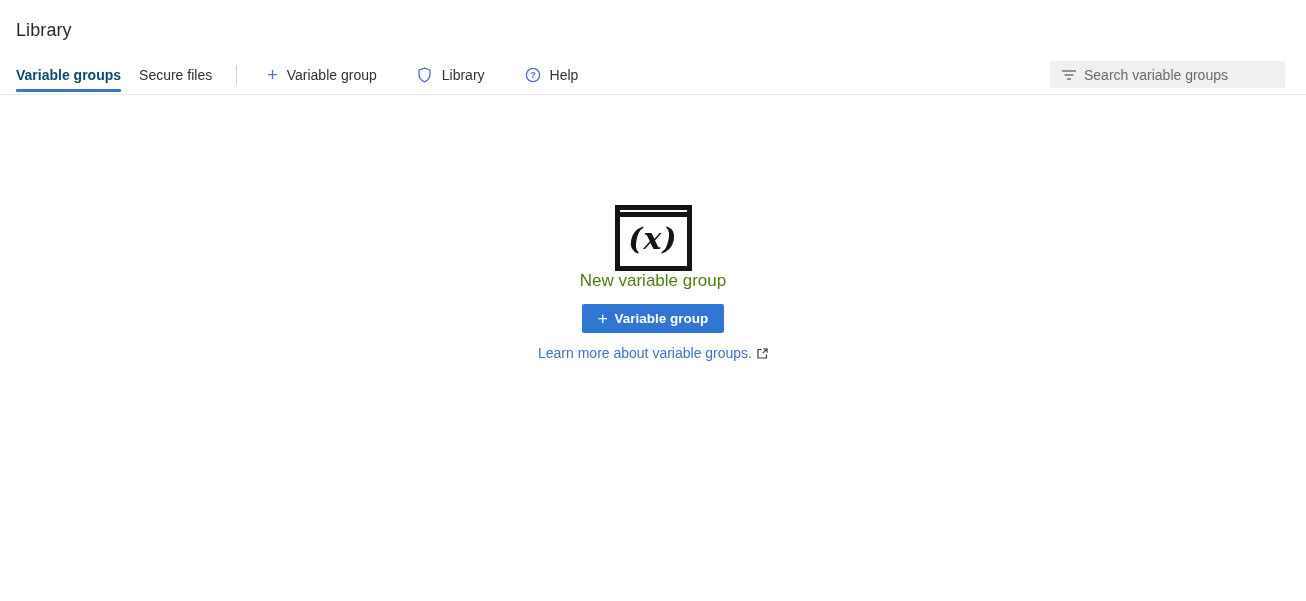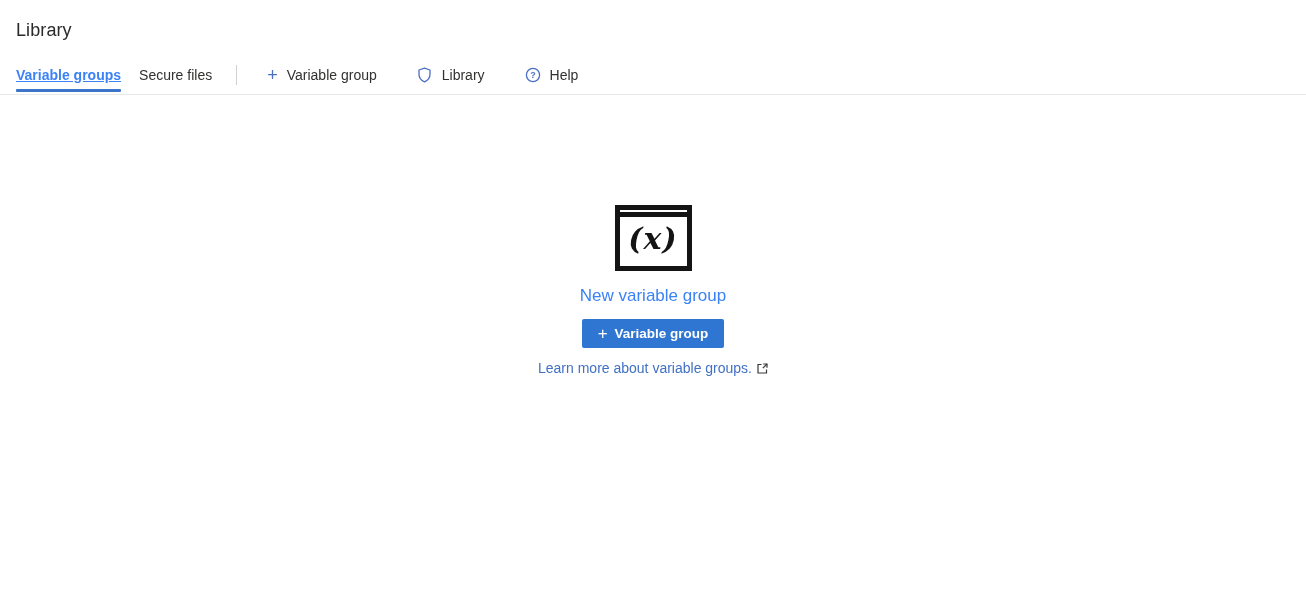--- a/index.html
+++ b/index.html
@@ -11,21 +11,21 @@
   .page-title { position:absolute; top:20px; left:16px; font-size:18px;
                 color:#2b2a29; letter-spacing:.1px; }
 
   
   .toolbar { position:absolute; top:55px; left:0; right:0; height:40px;
              display:flex; align-items:center; border-bottom:1px solid #e8e8e8; }
   .tabs { display:flex; align-items:stretch; height:100%; margin-left:16px; }
   .tab { position:relative; display:flex; align-items:center; font-size:14px;
          color:#323130; cursor:pointer; }
   .tab + .tab { margin-left:18px; }
-  .tab.active span { font-weight:bold; color:#3b82f6;text-decoration:underline; }
+  .tab.active span { font-weight:bold; color:#0c4a6e; }
   .tab.active::after { content:""; position:absolute; left:0; right:0; bottom:2px;
                        height:3px; background:#3b74c9; border-radius:1px; }
   .vdivider { width:1px; height:20px; background:#d1d1d1; margin-left:24px; }
   .command { display:flex; align-items:center; font-size:14px; color:#323130;
              cursor:pointer; margin-left:40px; }
   .command.first { margin-left:30px; }
   .cmd-icon { display:flex; align-items:center; justify-content:center;
               width:16px; height:16px; margin-right:9px; }
   .cmd-plus { color:#4a6fc3; font-size:18px; font-weight:400; line-height:16px;
               margin-right:9px; }
@@ -38,21 +38,21 @@
   .search-box input::placeholder { color:#6a6a6a; }
 
   
   .empty-state { position:absolute; top:205px; left:0; right:0;
                  display:flex; flex-direction:column; align-items:center; }
   .vg-icon { width:77px; height:66px; border:5px solid #141414; background:#fff; }
   .vg-titlebar { height:7px; background:#fff; border-bottom:5px solid #141414; }
   .vg-body { height:44px; display:flex; align-items:center; justify-content:center;
              font-family:"DejaVu Serif", serif; font-style:italic; font-weight:bold;
              font-size:30px; color:#141414; letter-spacing:1px; padding-bottom:2px; }
-  .es-title { margin-top:15px; font-size:17px; color:#3b82f6; font-weight:500; }
+  .es-title { font-size:17px; color:#4d7c0f; font-weight:500; }
   .es-desc { margin-top:9px; font-size:14px; color:#333; text-align:center;
              line-height:17.5px; }
   .primary-btn { margin-top:13px; height:29px; padding:0 16px; background:#2f76d2;
                  border:none; border-radius:2px; color:#fff; font-size:13.5px;
                  font-weight:bold; display:flex; align-items:center; cursor:pointer;
                  font-family:"Liberation Sans", sans-serif; }
   .btn-plus { font-size:17px; font-weight:400; margin-right:7px; line-height:1; }
   .learn-more { margin-top:12px; display:flex; align-items:center; }
   .learn-more a { color:#4170c4; font-size:14px; text-decoration:none; cursor:pointer; }
   .ext-icon { margin-left:5px; display:flex; align-items:center; cursor:pointer; }
@@ -93,20 +93,28 @@
     <div class="command">
       <span class="cmd-icon">
         <svg width="16" height="16" viewBox="0 0 16 16">
           <circle cx="8" cy="8" r="6.6" fill="none" stroke="#4a6fc3" stroke-width="1.3"></circle>
           <text x="8" y="11.2" text-anchor="middle" font-size="9" font-weight="bold" fill="#4a6fc3" font-family="Liberation Sans, sans-serif">?</text>
         </svg>
       </span>
       <span>Help</span>
     </div>
 
+    <div class="search-box">
+      <svg width="14" height="12" viewBox="0 0 14 12">
+        <line x1="0" y1="2" x2="14" y2="2" stroke="#5f5f5f" stroke-width="1.3"></line>
+        <line x1="2.5" y1="6" x2="11.5" y2="6" stroke="#5f5f5f" stroke-width="1.3"></line>
+        <line x1="5" y1="10" x2="9" y2="10" stroke="#5f5f5f" stroke-width="1.3"></line>
+      </svg>
+      <input type="text" placeholder="Search variable groups" style="">
+    </div>
   </div>
 
   <div class="empty-state">
     <div class="vg-icon">
       <div class="vg-titlebar"></div>
       <div class="vg-body">(x)</div>
     </div>
 
     <div class="es-title">New variable group</div>
 

